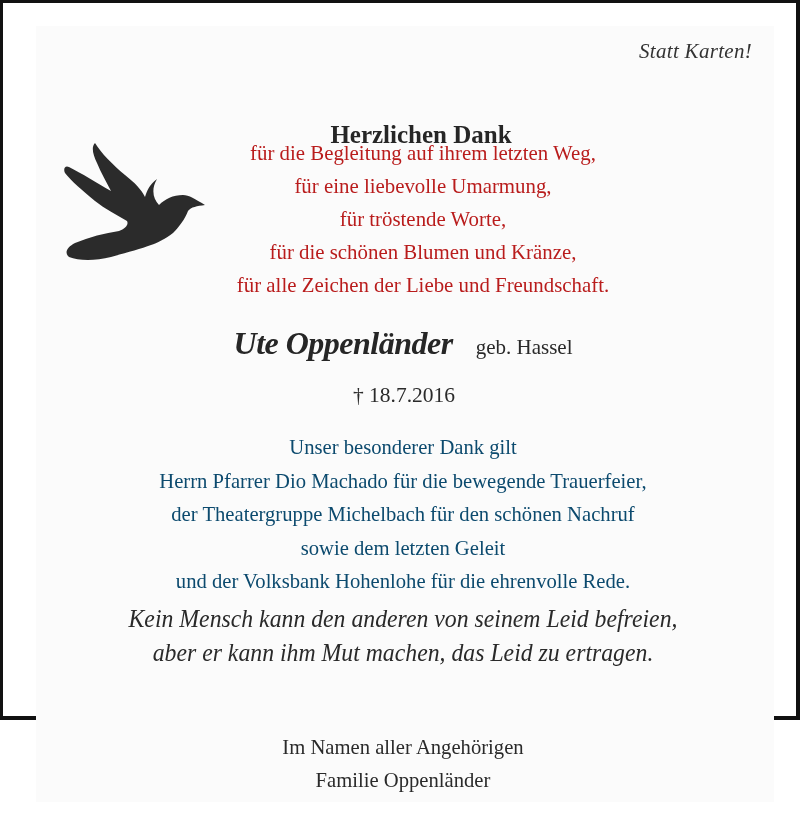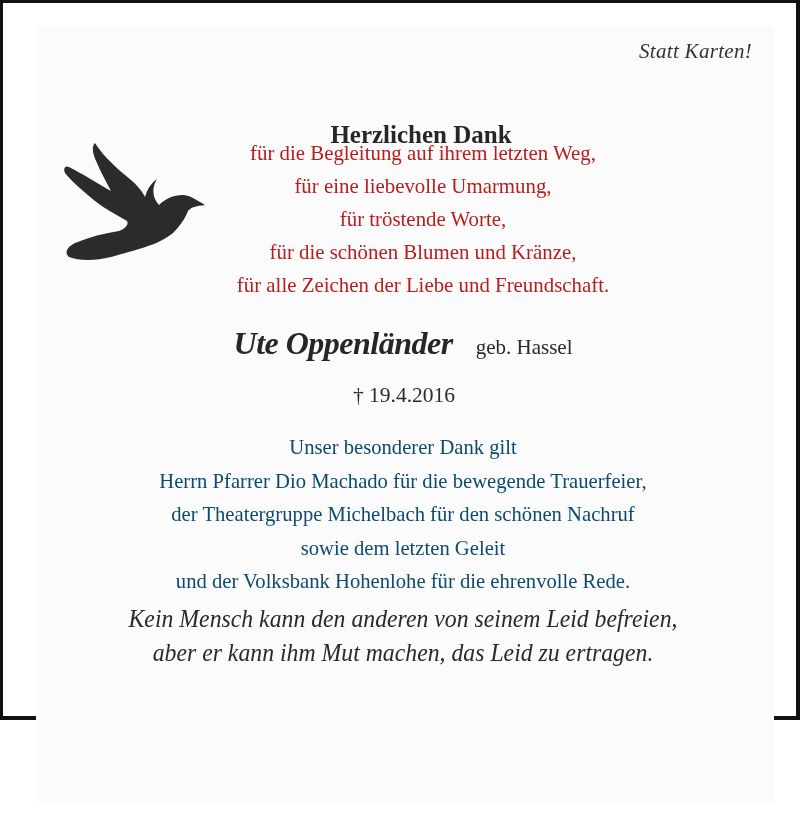--- a/index.html
+++ b/index.html
@@ -105,29 +105,33 @@
     <div>für die schönen Blumen und Kränze,</div>
     <div>für alle Zeichen der Liebe und Freundschaft.</div>
   </div>
 
   <div class="abs name-row">
     <span class="name">Ute Oppenländer</span><span class="nee">geb. Hassel</span>
   </div>
 
   <div class="abs date">
     <span>†</span>
-    <span>19.4.2016</span>
+    <span>18.7.2016</span>
   </div>
 
   <div class="abs special">
     <div>Unser besonderer Dank gilt</div>
     <div>Herrn Pfarrer Dio Machado für die bewegende Trauerfeier,</div>
     <div>der Theatergruppe Michelbach für den schönen Nachruf</div>
     <div>sowie dem letzten Geleit</div>
     <div>und der Volksbank Hohenlohe für die ehrenvolle Rede.</div>
   </div>
 
   <div class="abs quote">
     <div>Kein Mensch kann den anderen von seinem Leid befreien,</div>
     <div>aber er kann ihm Mut machen, das Leid zu ertragen.</div>
   </div>
 
+  <div class="abs sign">
+    <div>Im Namen aller Angehörigen</div>
+    <div>Familie Oppenländer</div>
+  </div>
 </div>
 
 </body></html>

